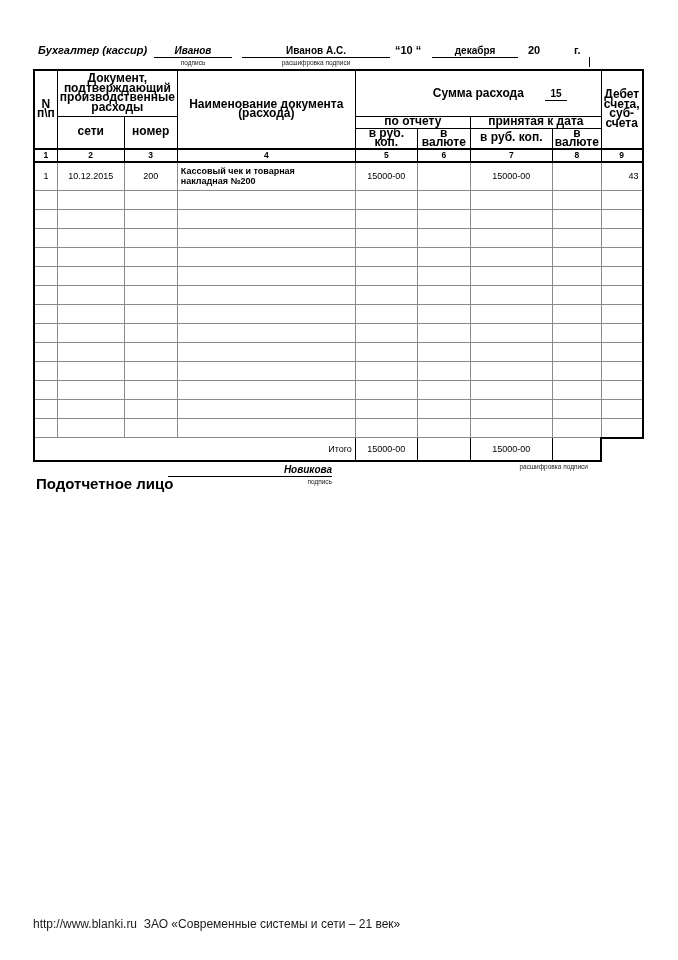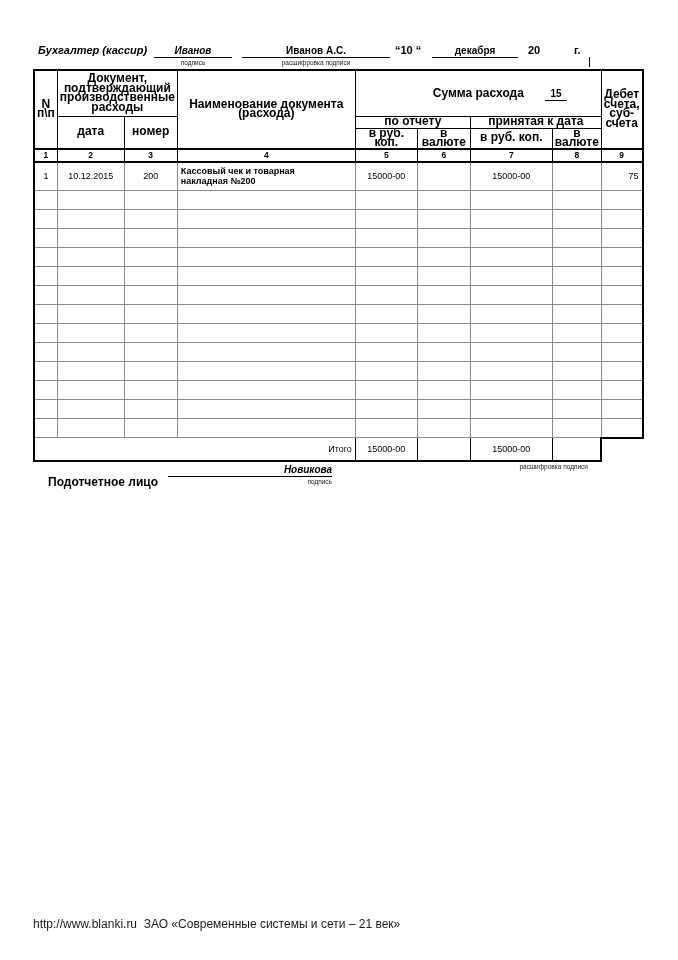--- a/index.html
+++ b/index.html
@@ -24,21 +24,21 @@
   .or{border-right:2px solid #000 !important;}
   .ot{border-top:2px solid #000 !important;}
   .ob2{border-bottom:2px solid #000 !important;}
   .pre{white-space:pre-line;}
   .left{text-align:left;font-weight:bold;}
   .right{text-align:right;}
   .rh1{height:46px;}.rh2{height:12px;}.rh3{height:13px;}.rh4{height:13px;}
   .rdata1{height:29px;}.rempty{height:19px;}.rtotal{height:23px;}
   .padl{padding-left:3px !important;}
   .padr{padding-right:3px !important;}
-  #role2{left:36px;top:475px;font-size:12px;font-weight:bold;position:absolute;margin-left:12px;}
+  #role2{left:36px;top:475px;font-size:15px;font-weight:bold;position:absolute;}
   .sigunit2{position:absolute;top:462px;text-align:right;}
   #footer{position:absolute;left:33px;top:917px;font-size:12px;white-space:pre;color:#1a1a1a;}
   #tickmark{position:absolute;left:589px;top:57px;width:1px;height:10px;background:#000;}
 </style>
 </head>
 <body>
 
 <div>
 
   <div class="toptext italic" style="left:38px;">Бухгалтер (кассир)</div>
@@ -91,21 +91,21 @@
 расходы</td>
         <td class="h ot pre" rowspan="3">Наименование документа
 (расхода)</td>
         <td class="h ot" colspan="4">Сумма расхода</td>
         <td class="h ot or pre" rowspan="3">Дебет
 счета,
 суб-
 счета</td>
       </tr>
       <tr class="rh2">
-        <td class="h" rowspan="2">дата</td>
+        <td class="h" rowspan="2">сети</td>
         <td class="h" rowspan="2">номер</td>
         <td class="h" colspan="2">по отчету</td>
         <td class="h" colspan="2">принятая к дата</td>
       </tr>
       <tr class="rh3">
         <td class="h">в руб. коп.</td>
         <td class="h">в валюте</td>
         <td class="h">в руб. коп.</td>
         <td class="h">в валюте</td>
       </tr>
@@ -125,21 +125,21 @@
         <tr class="rdata1">
           <td class="d ol">1</td>
           <td class="d">10.12.2015</td>
           <td class="d">200</td>
           <td class="d left pre padl">Кассовый чек и товарная
 накладная №200</td>
           <td class="d">15000-00</td>
           <td class="d"></td>
           <td class="d">15000-00</td>
           <td class="d"></td>
-          <td class="d or right padr">75</td>
+          <td class="d or right padr">43</td>
         </tr>
         <tr class="rempty">
           <td class="d ol"></td>
           <td class="d"></td>
           <td class="d"></td>
           <td class="d"></td>
           <td class="d"></td>
           <td class="d"></td>
           <td class="d"></td>
           <td class="d"></td>

